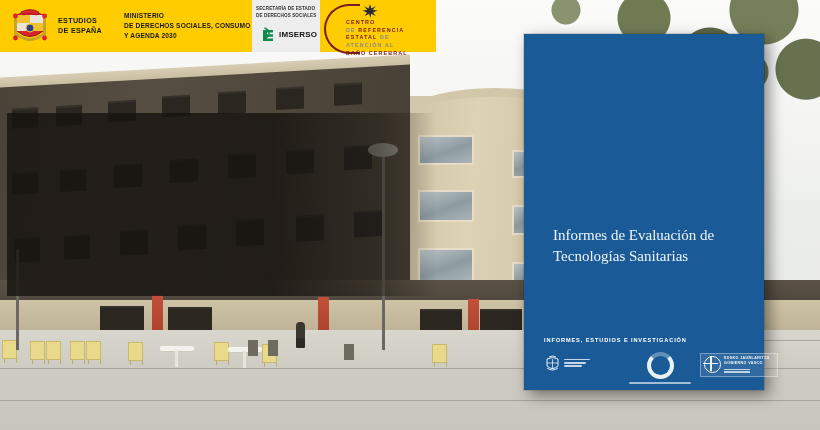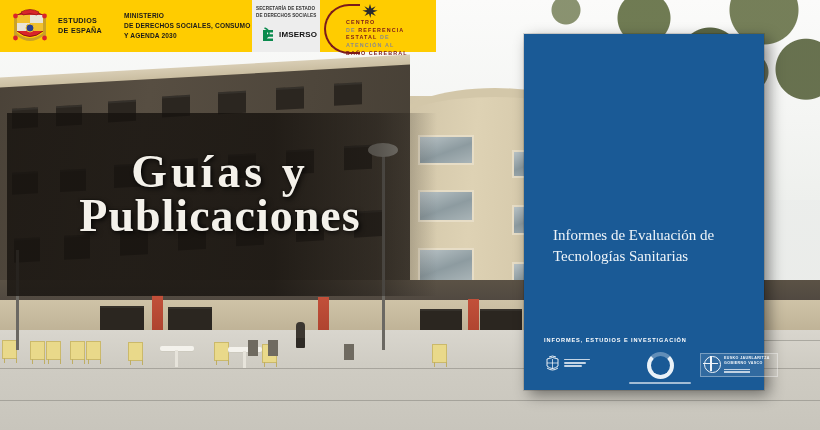--- a/index.html
+++ b/index.html
@@ -395,24 +395,20 @@
     <div class="bin" style="left:268px;top:340px;"></div>
     <div class="bin" style="left:344px;top:344px;"></div>
 
     <div class="lamp-post" style="left:382px;top:150px;height:200px;"></div>
     <div class="lamp-head" style="left:368px;top:143px;"></div>
     <div class="lamp-post" style="left:16px;top:250px;height:100px;"></div>
   </div>
 
   <div class="title-band"></div>
 
-  <div class="headline">
-    <span class="l1">Guías  y</span>
-    <span class="l2">Publicaciones</span>
-  </div>
 
   <div class="banner">
 
     <div class="b-gob">
       <div class="coat">
         <svg viewBox="0 0 42 42" width="42" height="42">
           <path d="M8 10 q13 -7 26 0 v16 q-13 11 -26 0 z" fill="#d9252a" stroke="#8d1418" stroke-width="1"></path>
           <rect x="8" y="10" width="13" height="8" fill="#f2c12e"></rect>
           <rect x="21" y="18" width="13" height="8" fill="#f2c12e"></rect>
           <rect x="8" y="18" width="13" height="8" fill="#e8e4d8"></rect>

